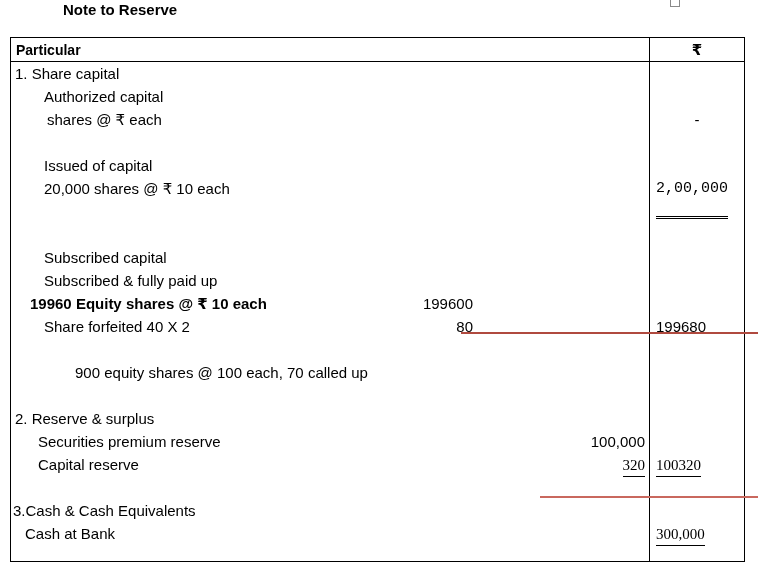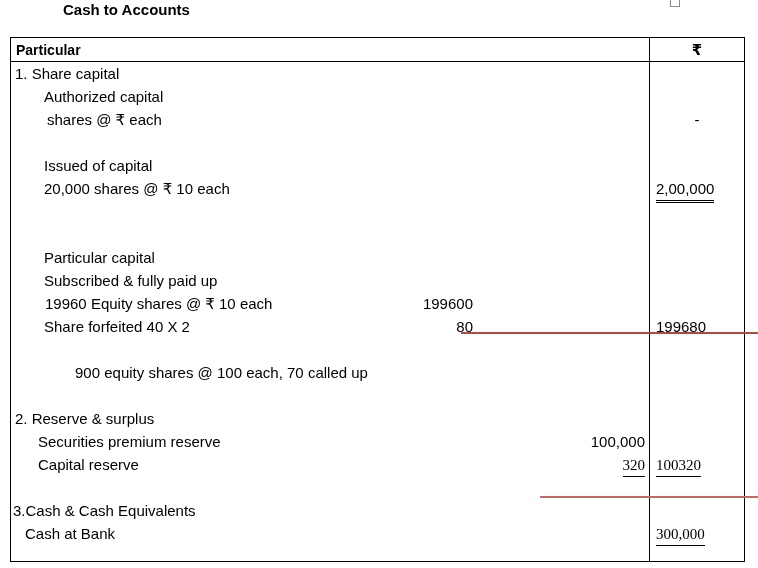--- a/index.html
+++ b/index.html
@@ -48,50 +48,50 @@
   }
   .trow{
     position:relative;height:23px;
     font-size:15px;line-height:22px;white-space:nowrap;
   }
   .trow .lbl{display:inline-block;}
   .trow .mid{position:absolute;top:0;}
   .trow .amt{position:absolute;top:0;left:645px;}
   .trow .amt.center{left:639px;width:94px;text-align:center;}
   .u-single{border-bottom:1px solid #000;padding-bottom:0px;font-family:Liberation Serif, serif;}
-  .u-double{border-bottom:3px double #000;padding-bottom:0px;}
+  .u-double{border-bottom:3px double #000;padding-bottom:16px;font-family:Liberation Mono, monospace;}
   .red-rule{position:absolute;height:2px;}
 </style>
 </head>
 <body>
 
 <div class="page">
 
-  <div class="doc-title">Cash to Accounts</div>
+  <div class="doc-title">Note to Reserve</div>
 
   <div class="anchor-sq"></div>
 
   <div class="table-frame">
     <div class="vline"></div>
     <div class="header-row">
       <div class="header-particular">Particular</div>
       <div class="header-rupee">₹</div>
     </div>
     <div class="rows" id="rows">
         <div class="trow"><span class="lbl" style="margin-left: 4px;">1. Share capital</span></div>
         <div class="trow"><span class="lbl" style="margin-left: 33px; text-align: right;">Authorized capital</span></div>
         <div class="trow"><span class="lbl" style="margin-left: 36px;">shares @ ₹ each</span><span class="amt center">-</span></div>
         <div class="trow"><span class="lbl" style="margin-left: 4px;"></span></div>
         <div class="trow"><span class="lbl" style="margin-left: 33px;">Issued of capital</span></div>
         <div class="trow"><span class="lbl" style="margin-left: 33px;">20,000 shares @ ₹ 10 each</span><span class="amt u-double">2,00,000</span></div>
         <div class="trow"><span class="lbl" style="margin-left: 4px;"></span></div>
         <div class="trow"><span class="lbl" style="margin-left: 4px;"></span></div>
-        <div class="trow"><span class="lbl" style="margin-left: 33px;">Particular capital</span></div>
+        <div class="trow"><span class="lbl" style="margin-left: 33px;">Subscribed capital</span></div>
         <div class="trow"><span class="lbl" style="margin-left: 33px;">Subscribed &amp; fully paid up</span></div>
-        <div class="trow"><span class="lbl" style="margin-left: 34px;">19960 Equity shares @ ₹ 10 each</span><span class="mid" style="right: 271px; margin-left: 28px;">199600</span></div>
+        <div class="trow"><span class="lbl" style="margin-left: 19px; font-weight: bold;">19960 Equity shares @ ₹ 10 each</span><span class="mid" style="right: 271px; margin-left: 28px;">199600</span></div>
         <div class="trow"><span class="lbl" style="margin-left: 33px;">Share forfeited 40 X 2</span><span class="mid" style="right: 271px;">80</span><span class="amt">199680</span></div>
         <div class="trow"><span class="lbl" style="margin-left: 4px;"></span></div>
         <div class="trow"><span class="lbl" style="margin-left: 64px;">900 equity shares @ 100 each, 70 called up</span></div>
         <div class="trow"><span class="lbl" style="margin-left: 4px;"></span></div>
         <div class="trow"><span class="lbl" style="margin-left: 4px;">2. Reserve &amp; surplus</span></div>
         <div class="trow"><span class="lbl" style="margin-left: 27px;">Securities premium reserve</span><span class="mid" style="right: 99px;">100,000</span></div>
         <div class="trow"><span class="lbl" style="margin-left: 27px;">Capital reserve</span><span class="mid u-single" style="right: 99px;">320</span><span class="amt u-single">100320</span></div>
         <div class="trow"><span class="lbl" style="margin-left: 4px;"></span></div>
         <div class="trow"><span class="lbl" style="margin-left: 2px;">3.Cash &amp; Cash Equivalents</span></div>
         <div class="trow"><span class="lbl" style="margin-left: 14px;">Cash at Bank</span><span class="amt u-single">300,000</span></div>

